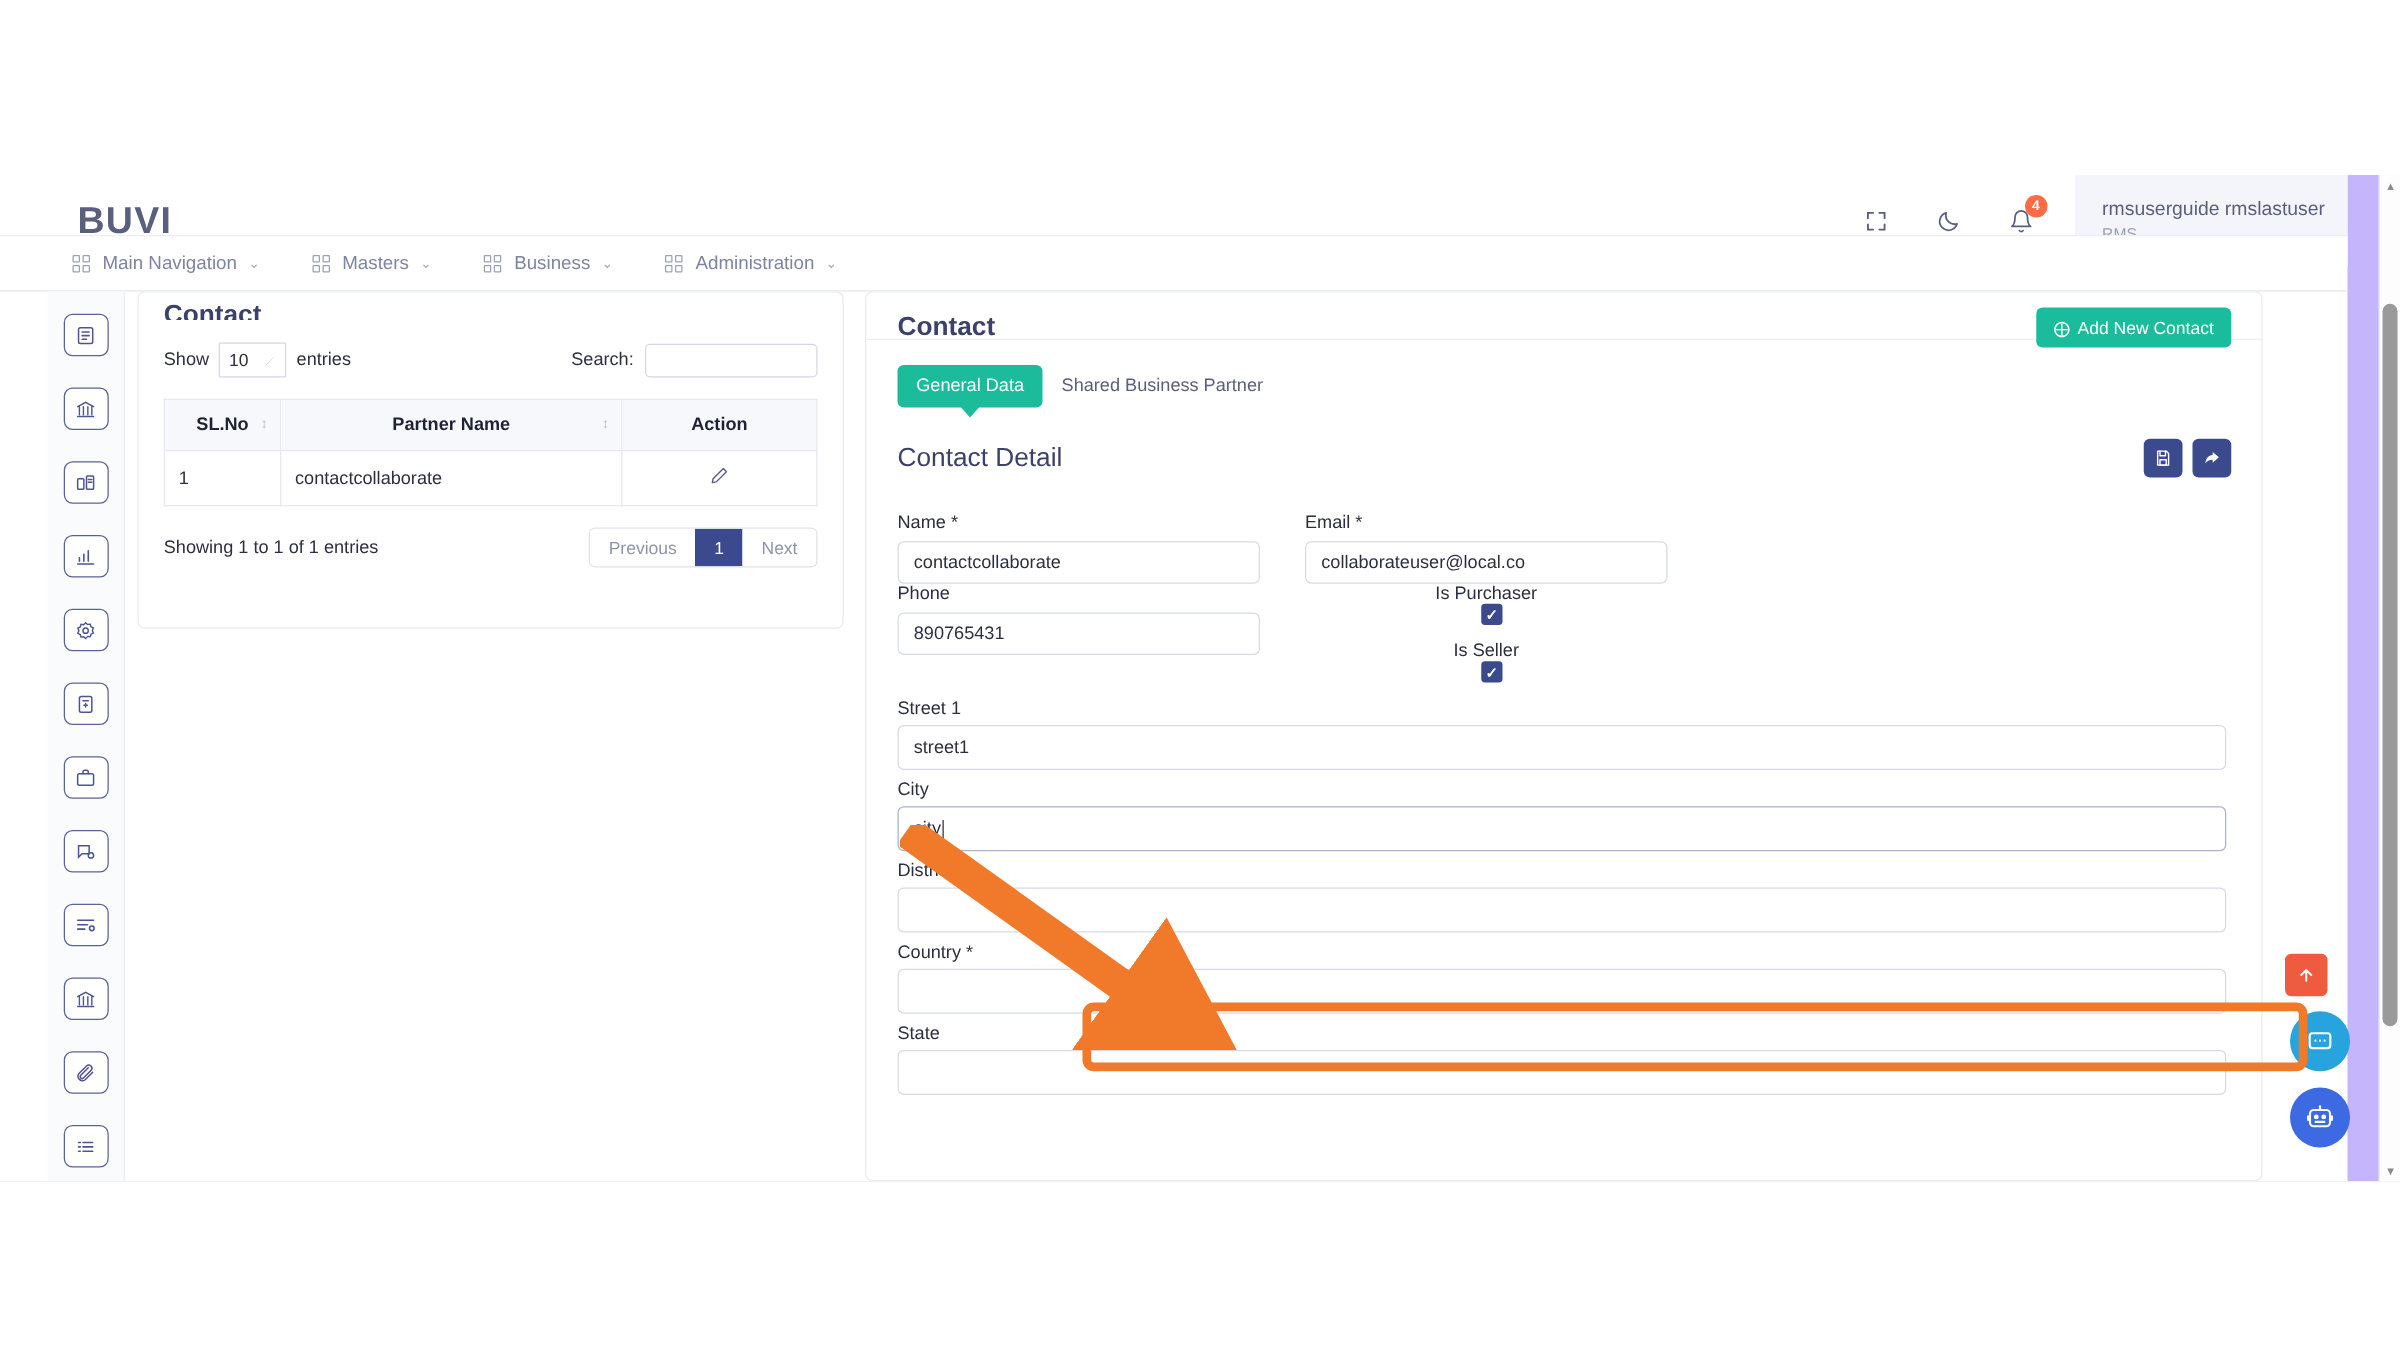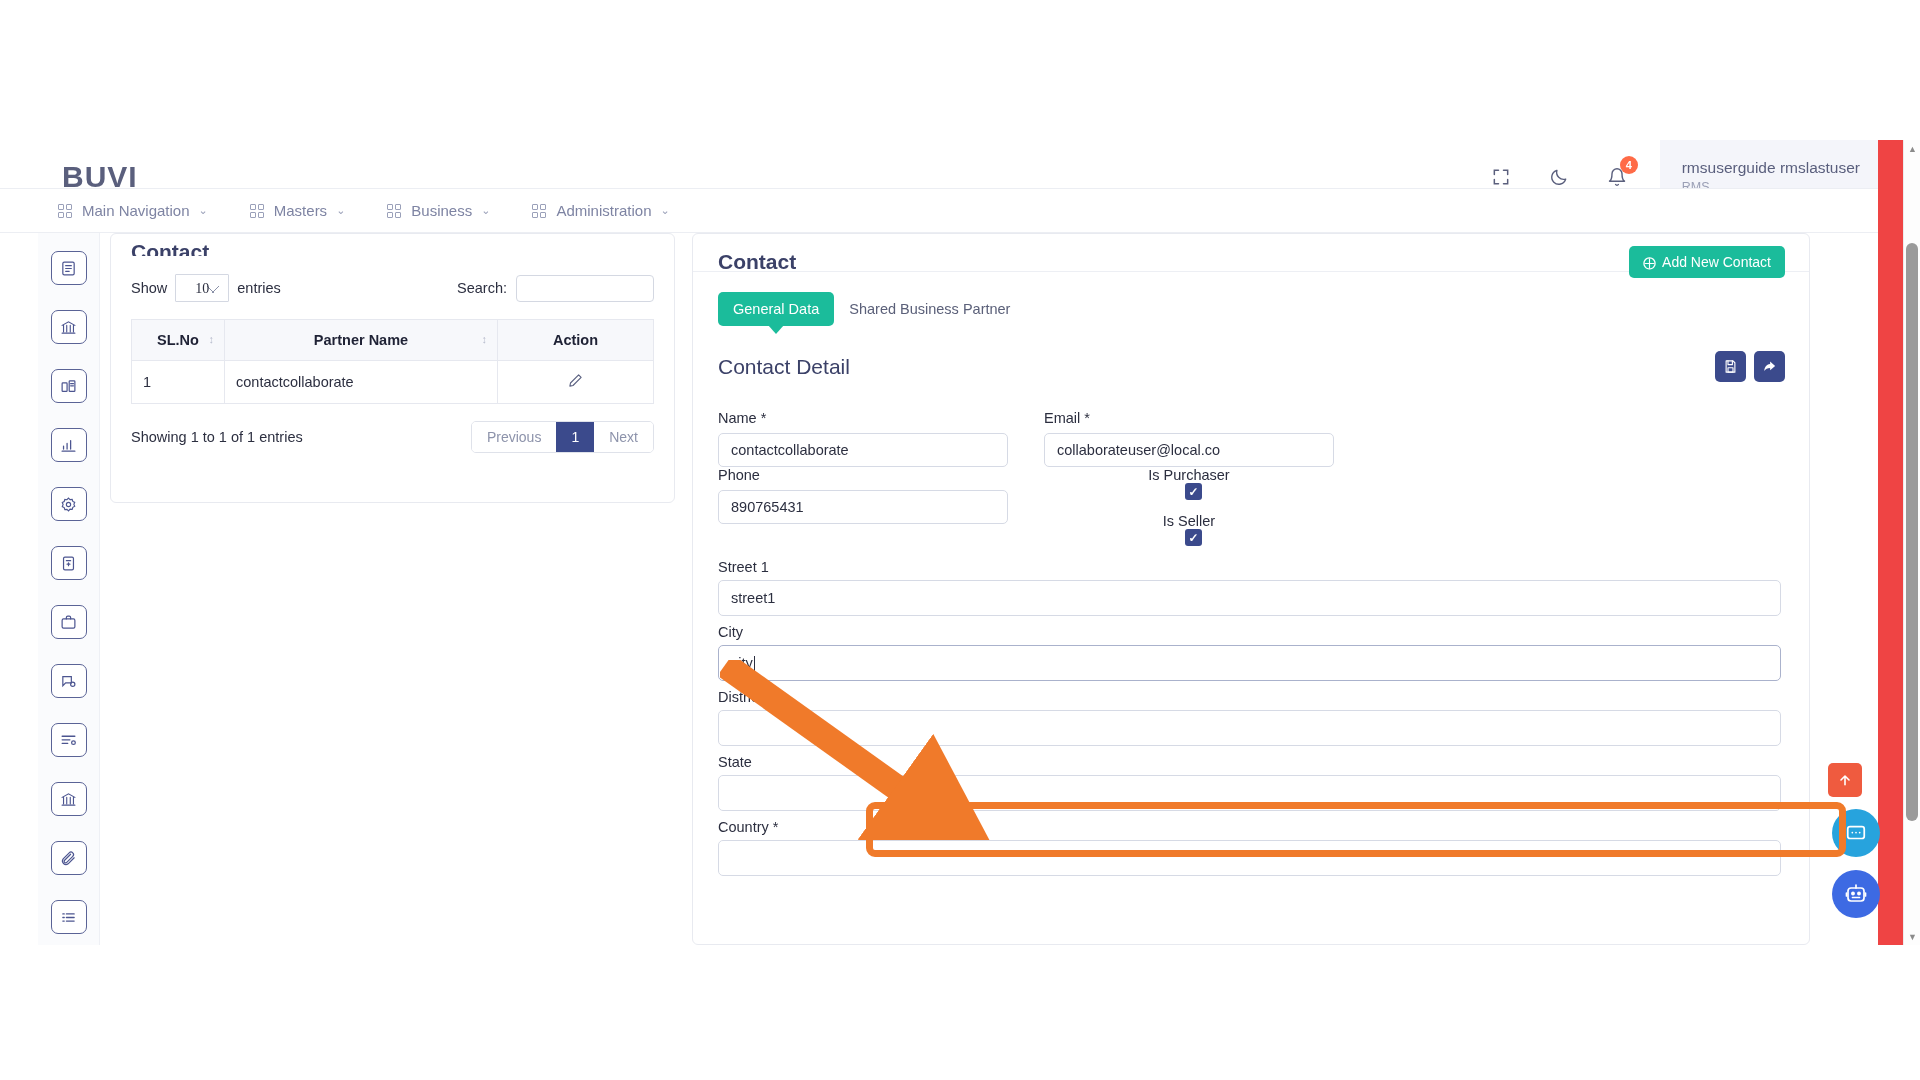--- a/index.html
+++ b/index.html
@@ -8,21 +8,21 @@
     background: #ffffff;
     font-family: "Liberation Sans", sans-serif;
     overflow: hidden;
   }
 
   
   #app {
     position: absolute;
     left: 0; top: 140px;
     width: 1920px; height: 805px;
-    background: #ef4444;
+    background: #c4b5fd;
     overflow: hidden;
   }
 
   
   .header {
     position: absolute; left: 0; top: 0;
     width: 1878px; height: 73px;
     background: #ffffff;
     display: flex; align-items: center;
   }
@@ -132,22 +132,22 @@
     height: 22px; overflow: hidden;
   }
   .left-card-body { padding: 18px 20px 0; }
   .dt-top { display: flex; align-items: center; margin-bottom: 17px; }
   .dt-show { font-size: 14.5px; color: #2c2f40; display: flex; align-items: center; }
   .dt-select {
     margin: 0 8px;
     width: 54px; height: 28px;
     border: 1px solid #d4d8e2; border-radius: 1px;
     background: #fff; font-size: 14px; color: #2c2f40;
-    padding-left: 19px;
-    font-family: Liberation Serif, serif;
+    padding-left: 7px;
+    font-family: Liberation Sans, sans-serif;
     appearance: none;
     background-image: linear-gradient(45deg, transparent 49%, #8b91a8 50%, transparent 52%),
                       linear-gradient(-45deg, transparent 49%, #8b91a8 50%, transparent 52%);
     background-size: 7px 7px, 7px 7px;
     background-position: calc(100% - 14px) 11px, calc(100% - 9px) 11px;
     background-repeat: no-repeat;
   }
   .dt-search { margin-left: auto; display: flex; align-items: center; font-size: 14.5px; color: #2c2f40; }
   .dt-search input {
     margin-left: 9px; width: 138px; height: 27px;
@@ -618,26 +618,26 @@
               <span class="caretbar"></span>
           </div>
         </div>
 
         <div class="fgroup-full">
           <label class="flabel">District</label>
           <input class="finput full" type="text" value="" style="">
         </div>
 
         <div class="fgroup-full">
+          <label class="flabel">Country *</label>
+          <input class="finput full" type="text" value="" style="">
+        </div>
+
+        <div class="fgroup-full">
           <label class="flabel">State</label>
-          <input class="finput full" type="text" value="" style="">
-        </div>
-
-        <div class="fgroup-full">
-          <label class="flabel">Country *</label>
           <input class="finput full" type="text" value="" style="">
         </div>
 
       </div>
     </div>
 
   </div>
 
   <div class="fab-up">
     <svg width="16" height="16" viewBox="0 0 24 24" fill="none" stroke="currentColor" stroke-width="2.4" stroke-linecap="round" stroke-linejoin="round">

